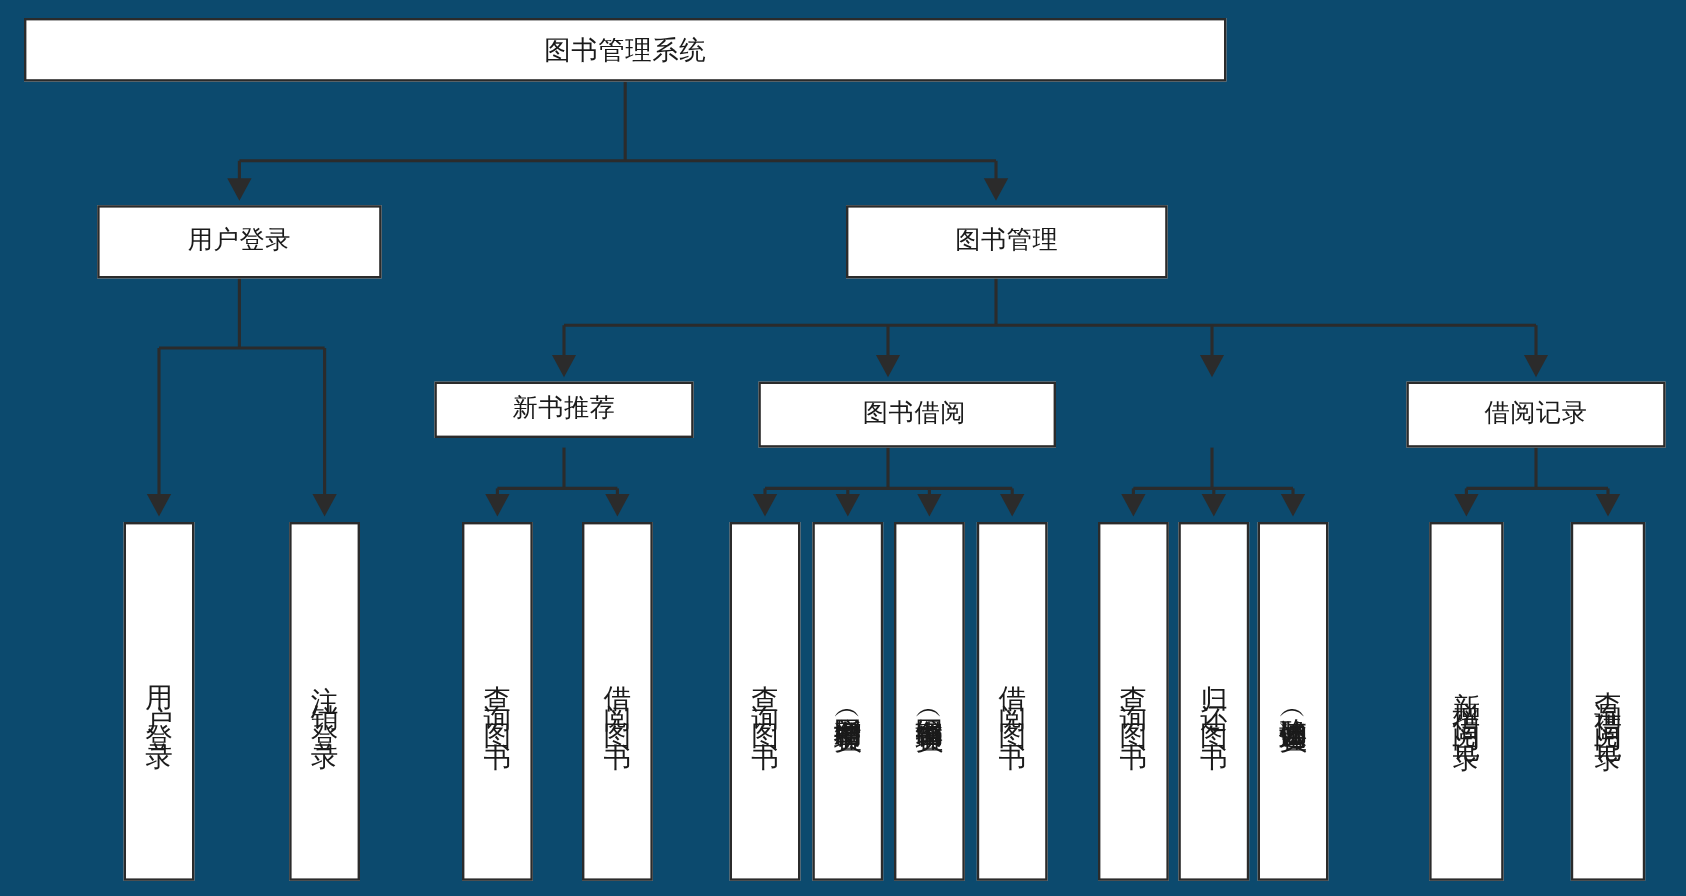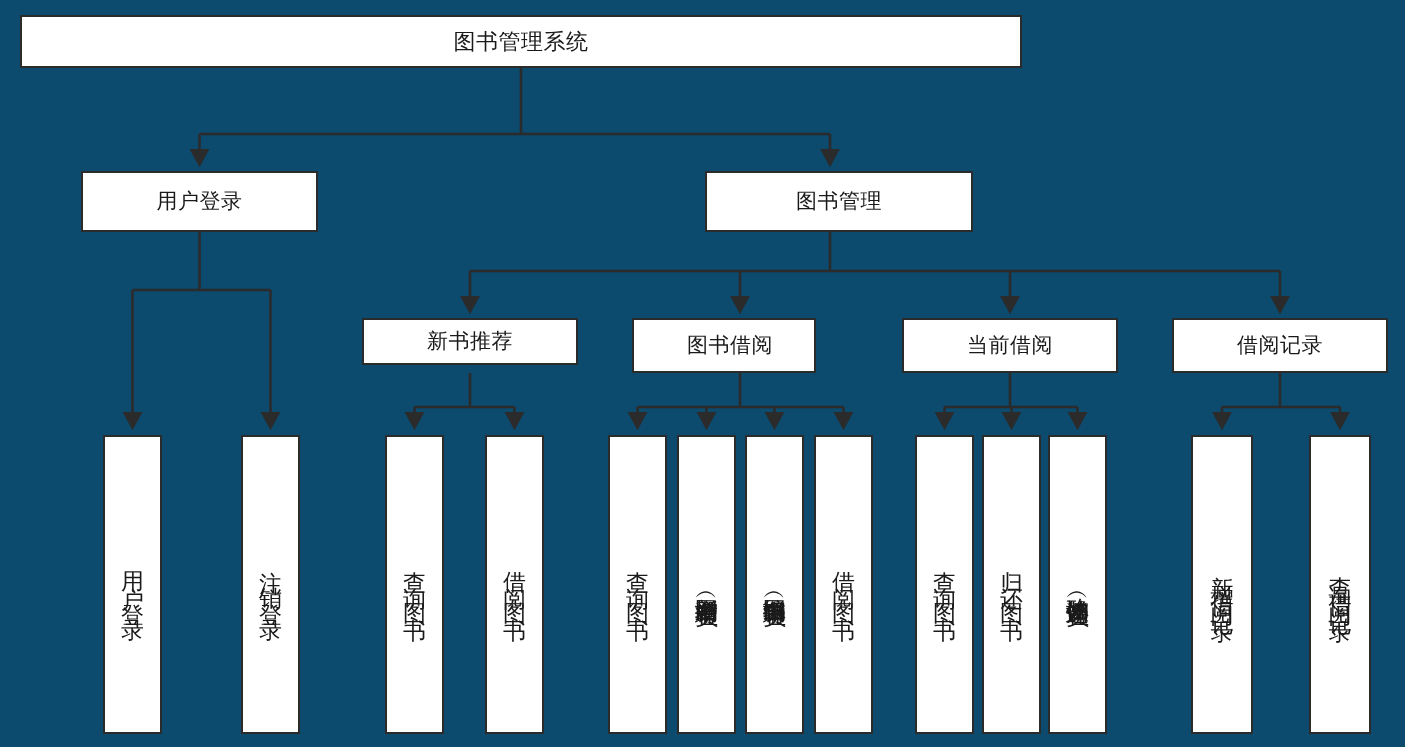--- a/index.html
+++ b/index.html
@@ -131,25 +131,22 @@
   <div class="node horizontal" id="node-l2-0" style="left: 81px; top: 171px; width: 237px; height: 61px;">
     <span class="node-label">用户登录</span>
   </div>
   <div class="node horizontal" id="node-l2-1" style="left: 675px; top: 171px; width: 268px; height: 61px; margin-left: 30px;">
     <span class="node-label">图书管理</span>
   </div>
 
   <div class="node horizontal" id="node-l3-0" style="left: 362px; top: 318px; width: 216px; height: 47px;">
     <span class="node-label">新书推荐</span>
   </div>
-  <div class="node horizontal" id="node-l3-1" style="left: 632px; top: 318px; width: 184px; height: 55px; padding-left: 12px;">
+  <div class="node horizontal" id="node-l3-1" style="left: 632px; top: 318px; width: 248px; height: 55px; padding-left: 12px;">
     <span class="node-label">图书借阅</span>
-  </div>
-  <div class="node horizontal" id="node-l3-2" style="left: 902px; top: 318px; width: 216px; height: 55px;">
-    <span class="node-label">当前借阅</span>
   </div>
   <div class="node horizontal" id="node-l3-3" style="left: 1172px; top: 318px; width: 216px; height: 55px;">
     <span class="node-label">借阅记录</span>
   </div>
 
   <div class="node vertical" id="node-leaf-0" style="left: 103px; top: 435px; width: 59px; height: 299px;">
     <span class="node-label" style="letter-spacing: 16px; font-size: 23px;">用户登录</span>
   </div>
   <div class="node vertical" id="node-leaf-1" style="left: 241px; top: 435px; width: 59px; height: 299px;">
     <span class="node-label" style="letter-spacing: 16px; font-size: 23px;">注销登录</span>

